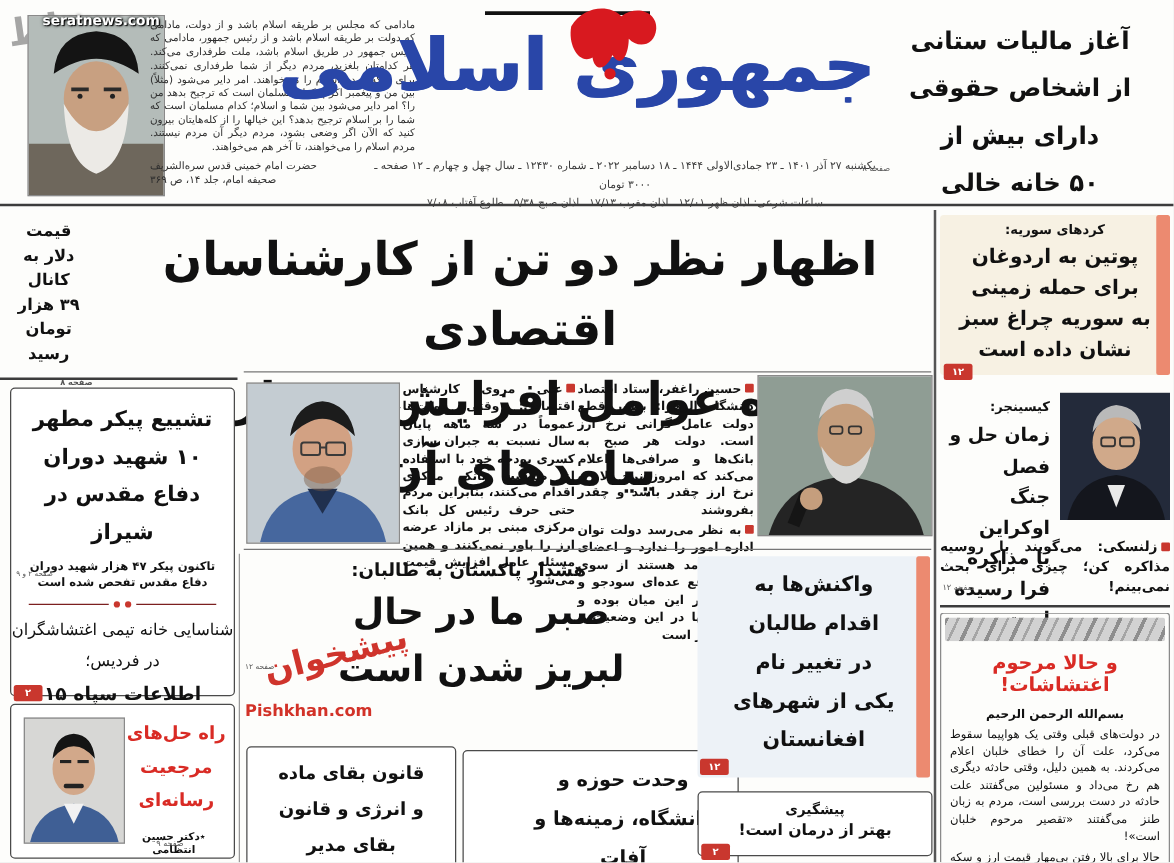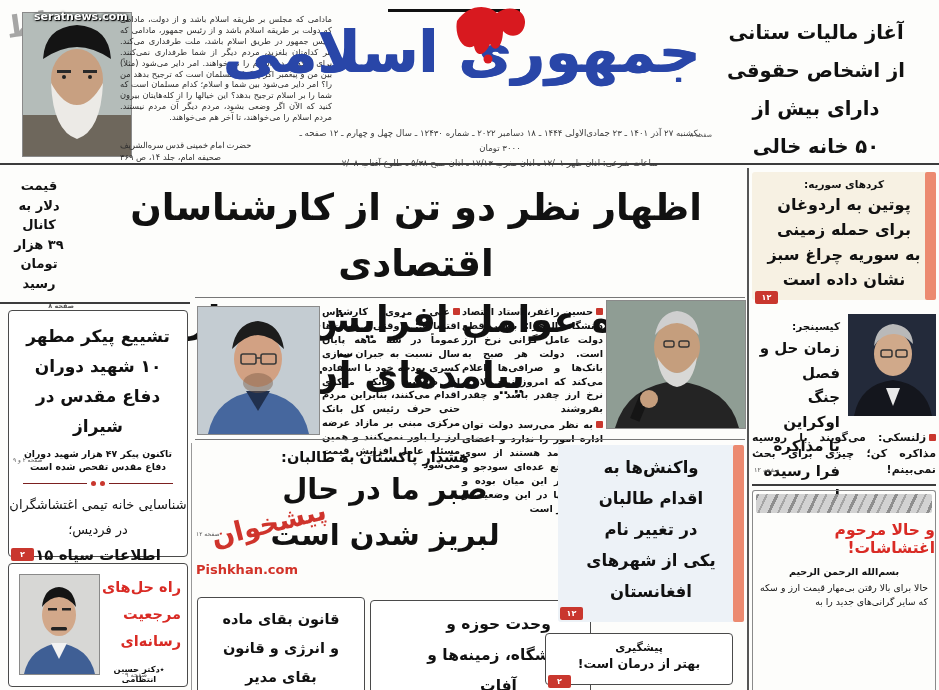--- a/index.html
+++ b/index.html
@@ -11,21 +11,21 @@
   .jus{text-align:justify;}
   .hline{background:#3c3c3c;height:1.5px;}
   .vline{background:#555;width:1.5px;}
   .chip{position:absolute;width:23px;height:13px;background:#c9372e;color:#fff;
         font-size:8px;line-height:13px;text-align:center;border-radius:2px;font-weight:bold;}
   .box{border:1.5px solid #4a4a4a;border-radius:4px;background:#fff;}
   .creambox{background:#f7f1e3;}
   .bluebox{background:#edf2f7;}
   .sbar{position:absolute;top:0;right:0;width:11px;height:100%;background:#ec8a70;border-radius:2px;}
   .kicker{font-size:10.5px;font-weight:bold;}
-  .redtxt{color:#d92b25;text-align:right;}
+  .redtxt{color:#d92b25;}
   .tiny{font-size:6.5px;color:#555;}
   .bullet{display:inline-block;width:7px;height:7px;background:#c9372e;margin-left:3px;border-radius:1px;}
   .masthead-text{font-size:58px;font-weight:bold;color:#2946a8;transform:skewX(-6deg) rotate(-2deg);
                  white-space:nowrap;text-shadow:1px 0 0 #2946a8;}
   .band{background:#d2d2d2;height:19px;border-radius:2px;
         background-image:repeating-linear-gradient(115deg,#8e8e8e 0 3px,transparent 3px 9px,#a5a5a5 9px 11px,transparent 11px 18px);}
   .dots-divider{display:flex;align-items:center;gap:4px;}
   .dots-divider .line{flex:1;height:1px;background:#7c2020;}
   .dots-divider .dot{width:5px;height:5px;border-radius:50%;background:#c9372e;}
   .stamp{color:#cf342c;font-weight:bold;font-size:27px;transform:rotate(-14deg);white-space:nowrap;}
@@ -49,21 +49,21 @@
       <rect x="34" y="57" width="14" height="3" fill="#2a2a2a"></rect>
       <rect x="60" y="57" width="14" height="3" fill="#2a2a2a"></rect>
       <circle cx="41" cy="64" r="2" fill="#222"></circle>
         <circle cx="67" cy="64" r="2" fill="#222"></circle>
     </svg>
   </div>
   <div class="abs" style="left:34px;top:10px;color:#fff;font-size:11px;font-weight:bold;text-shadow:0 0 3px #000,1px 1px 1px #000;z-index:5;">seratnews.com</div>
 
   <div class="abs jus" style="left:120px;top:14px;width:212px;font-size:8.3px;line-height:10.9px;color:#2e2e2e;">
     <span>مادامی که مجلس بر طریقه اسلام باشد و از دولت، مادامی که دولت بر طریقه اسلام باشد و از رئیس جمهور، مادامی که رئیس جمهور در طریق اسلام باشد، ملت طرفداری می‌کند. هر کدامتان بلغزید، مردم دیگر از شما طرفداری نمی‌کنند. برای اینکه مردم اسلام را می‌خواهند. امر دایر می‌شود (مثلاً) بین من و پیغمبر اکرم؛ کدام مسلمان است که ترجیح بدهد من را؟ امر دایر می‌شود بین شما و اسلام؛ کدام مسلمان است که شما را بر اسلام ترجیح بدهد؟ این خیالها را از کله‌هایتان بیرون کنید که الآن اگر وضعی بشود، مردم دیگر آن مردم نیستند. مردم اسلام را می‌خواهند، تا آخر هم می‌خواهند.</span>
-    <div style="text-align:left;margin-top:18px;font-family:Liberation Serif, serif;">حضرت امام خمینی قدس سره‌الشریف</div>
+    <div style="text-align:left;margin-top:4px;">حضرت امام خمینی قدس سره‌الشریف</div>
     <div style="text-align:left;">صحیفه امام، جلد ۱۴، ص ۳۶۹</div>
   </div>
 
   <div class="abs" style="left:388px;top:9px;width:132px;height:3px;background:#111;"></div>
   <div class="abs" style="left:452px;top:3px;z-index:4;">
     <svg width="78" height="62" viewBox="0 0 78 62">
       <path d="M5,18 C15,2 35,0 45,10 C59,0 74,8 73,20 C72,34 58,36 51,28 C51,40 45,53 38,41 C33,53 24,55 22,43 C12,49 2,34 5,18 Z" fill="#d8191f"></path>
       <circle cx="36" cy="56" r="4.5" fill="#d8191f"></circle>
     </svg>
   </div>
@@ -139,20 +139,21 @@
       <span class="bullet"></span><span>زلنسکی: می‌گویند با روسیه مذاکره کن؛ چیزی برای بحث نمی‌بینم!</span>
     </div>
     <div class="abs tiny" style="left:2px;top:154px;">صفحه ۱۲</div>
   </div>
   <div class="abs hline" style="left:752px;top:484px;width:184px;"></div>
 
   <div class="abs" style="left:752px;top:490px;width:184px;height:200px;border:1px solid #8a8a8a;border-bottom:none;border-radius:3px 3px 0 0;padding:0;box-sizing:border-box;">
     <div class="band" style="margin:3px 3px 0 3px;"></div>
     <div class="center b redtxt" style="font-size:15.5px;margin-top:8px;">و حالا مرحوم اغتشاشات!</div>
     <div class="center b" style="font-size:9.6px;margin-top:9px;">بسم‌الله الرحمن الرحیم</div>
+    <div class="jus" style="font-size:9.3px;line-height:13.6px;margin:4px 7px 0 7px;">در دولت‌های قبلی وقتی یک هواپیما سقوط می‌کرد، علت آن را خطای خلبان اعلام می‌کردند. به همین دلیل، وقتی حادثه دیگری هم رخ می‌داد و مسئولین می‌گفتند علت حادثه در دست بررسی است، مردم به زبان طنز می‌گفتند «تقصیر مرحوم خلبان است»!</div>
     <div class="jus" style="font-size:9.3px;line-height:13.6px;margin:4px 7px 0 7px;">حالا برای بالا رفتن بی‌مهار قیمت ارز و سکه که سایر گرانی‌های جدید را به</div>
   </div>
 
   <div class="abs hline" style="left:195px;top:297px;width:550px;height:1px;background:#777;"></div>
 
   <div class="abs photo" style="left:197px;top:306px;width:121px;height:127px;">
     <svg width="121" height="127" viewBox="0 0 121 127">
       <rect width="121" height="127" fill="#ccd2d6"></rect>
       <rect y="0" width="121" height="127" fill="#b9c4cc" opacity=".4"></rect>
       <path d="M10,127 Q18,88 60,84 Q103,88 111,127 Z" fill="#46679e"></path>
@@ -272,19 +273,19 @@
     <div class="center b" style="font-size:16.5px;line-height:31px;margin-top:7px;">
       <div>واکنش‌ها به</div>
       <div>اقدام طالبان</div>
       <div>در تغییر نام</div>
       <div>یکی از شهرهای</div>
       <div>افغانستان</div>
     </div>
     <div class="chip" style="left:2px;bottom:2px;">۱۲</div>
   </div>
 
-  <div class="abs box" style="left:545px;top:633px;width:186px;height:50px;">
+  <div class="abs box" style="left:558px;top:633px;width:186px;height:50px;">
     <div class="center b" style="font-size:11px;margin-top:7px;">پیشگیری</div>
     <div class="center b" style="font-size:12.5px;margin-top:2px;">بهتر از درمان است!</div>
     <div class="chip" style="left:2px;bottom:-4px;">۲</div>
   </div>
 
 </div>
 
 </body></html>

